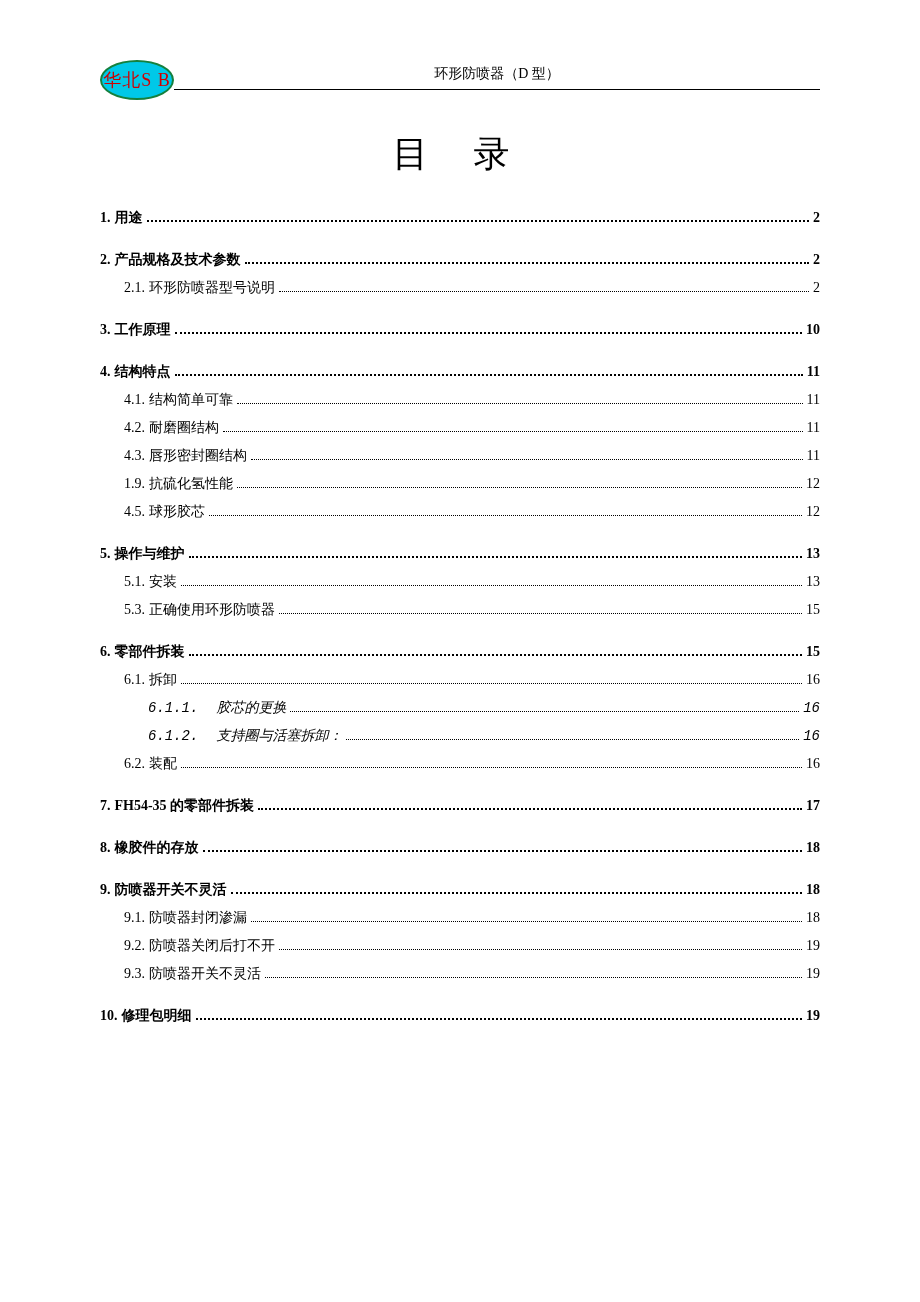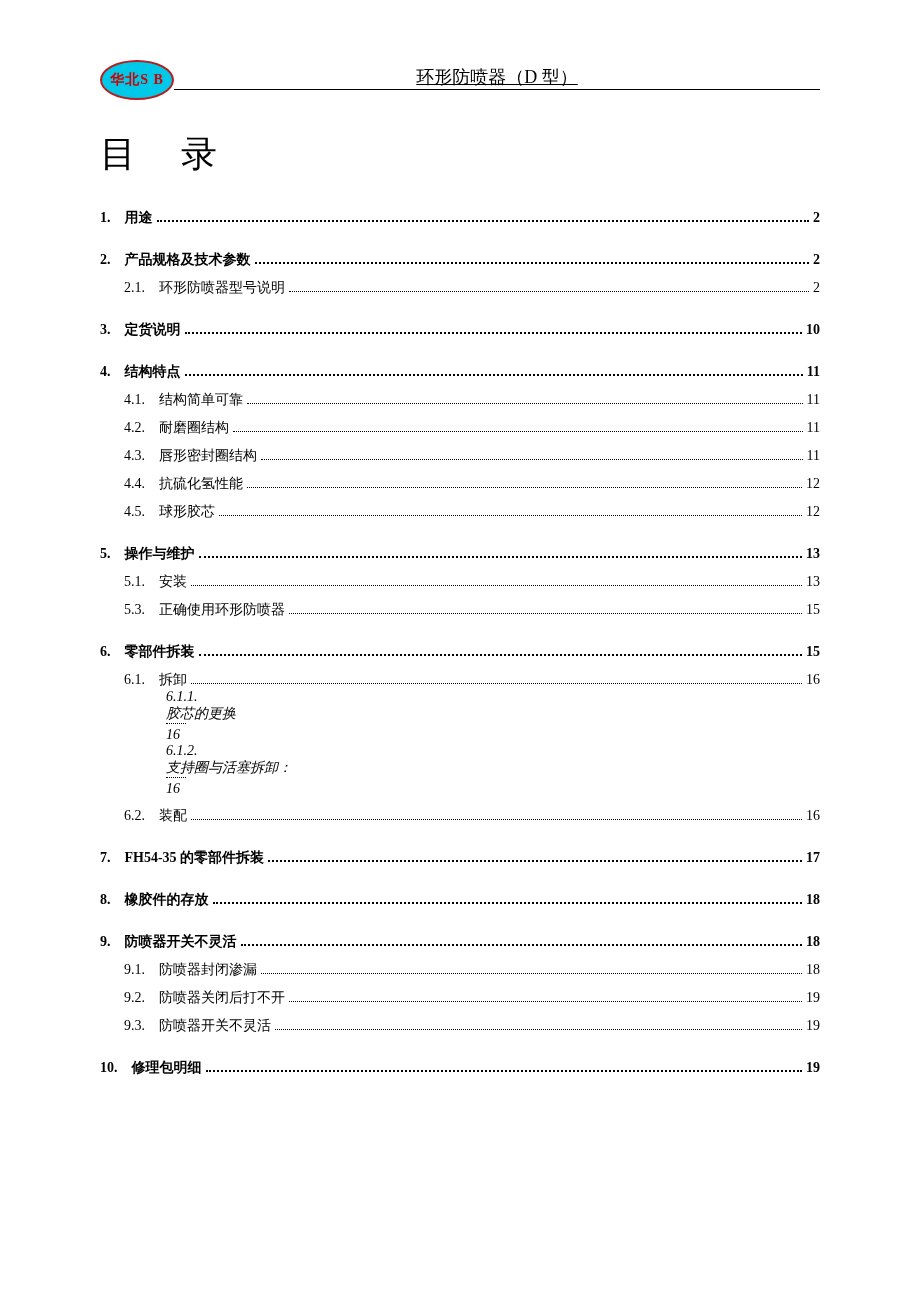--- a/index.html
+++ b/index.html
@@ -17,50 +17,49 @@
   }
   .header-row {
     display: flex;
     align-items: center;
     margin-bottom: 20px;
   }
   .logo {
     width: 70px;
     height: 36px;
     background: #00c8e8;
-    border: 2px solid #b91c1c;
+    border: 2px solid #15803d;
     border-radius: 50% / 50%;
     display: flex;
     align-items: center;
     justify-content: center;
     color: #d00000;
-    font-weight: bold;
+    font-weight: normal;
     font-family: "Times New Roman", serif;
-    font-size: 14px;
+    font-size: 18px;
     letter-spacing: 1px;
     flex-shrink: 0;
   }
   .header-line {
     flex: 1;
     border-bottom: 1px solid #000;
     margin-left: 0;
     position: relative;
     height: 18px;
   }
   .header-title {
     position: absolute;
     left: 50%;
     top: -6px;
     transform: translateX(-50%);
-    font-size: 18px;
+    font-size: 14px;
     white-space: nowrap;
-    text-decoration: underline;
   }
   .toc-title {
-    text-align: left;
+    text-align: center;
     font-size: 36px;
     letter-spacing: 18px;
     margin: 30px 0 30px 0;
     font-family: "SimSun", "宋体", serif;
   }
   .toc {
     font-size: 14px;
   }
   .toc-row {
     display: flex;
@@ -73,30 +72,30 @@
     margin-bottom: 4px;
   }
   .toc-row.l2 {
     font-weight: normal;
     margin-top: 10px;
     padding-left: 24px;
   }
   .toc-row.l3 {
     font-weight: normal;
     font-style: italic;
+    margin-top: 10px;
     padding-left: 48px;
-    font-family: Liberation Serif, serif;
-    flex-direction: column;
+    font-family: Liberation Mono, monospace;
   }
   .toc-num {
     flex-shrink: 0;
   }
   .toc-text {
     flex-shrink: 0;
-    margin-left: 14px;
+    margin-left: 4px;
   }
   .toc-row.l3 .toc-text {
     margin-left: 18px;
   }
   .toc-dots {
     flex: 1;
     border-bottom: 2px dotted #000;
     margin: 0 4px 3px 4px;
     min-width: 20px;
   }
@@ -136,21 +135,21 @@
         <span class="toc-page">2</span>
       </div>
       <div class="toc-row l2">
         <span class="toc-num">2.1.</span>
         <span class="toc-text">环形防喷器型号说明</span>
         <span class="toc-dots"></span>
         <span class="toc-page">2</span>
       </div>
       <div class="toc-row l1">
         <span class="toc-num">3.</span>
-        <span class="toc-text">定货说明</span>
+        <span class="toc-text">工作原理</span>
         <span class="toc-dots"></span>
         <span class="toc-page">10</span>
       </div>
       <div class="toc-row l1">
         <span class="toc-num">4.</span>
         <span class="toc-text">结构特点</span>
         <span class="toc-dots"></span>
         <span class="toc-page">11</span>
       </div>
       <div class="toc-row l2">
@@ -165,21 +164,21 @@
         <span class="toc-dots"></span>
         <span class="toc-page">11</span>
       </div>
       <div class="toc-row l2">
         <span class="toc-num">4.3.</span>
         <span class="toc-text">唇形密封圈结构</span>
         <span class="toc-dots"></span>
         <span class="toc-page">11</span>
       </div>
       <div class="toc-row l2">
-        <span class="toc-num">4.4.</span>
+        <span class="toc-num">1.9.</span>
         <span class="toc-text">抗硫化氢性能</span>
         <span class="toc-dots"></span>
         <span class="toc-page">12</span>
       </div>
       <div class="toc-row l2">
         <span class="toc-num">4.5.</span>
         <span class="toc-text">球形胶芯</span>
         <span class="toc-dots"></span>
         <span class="toc-page">12</span>
       </div>

